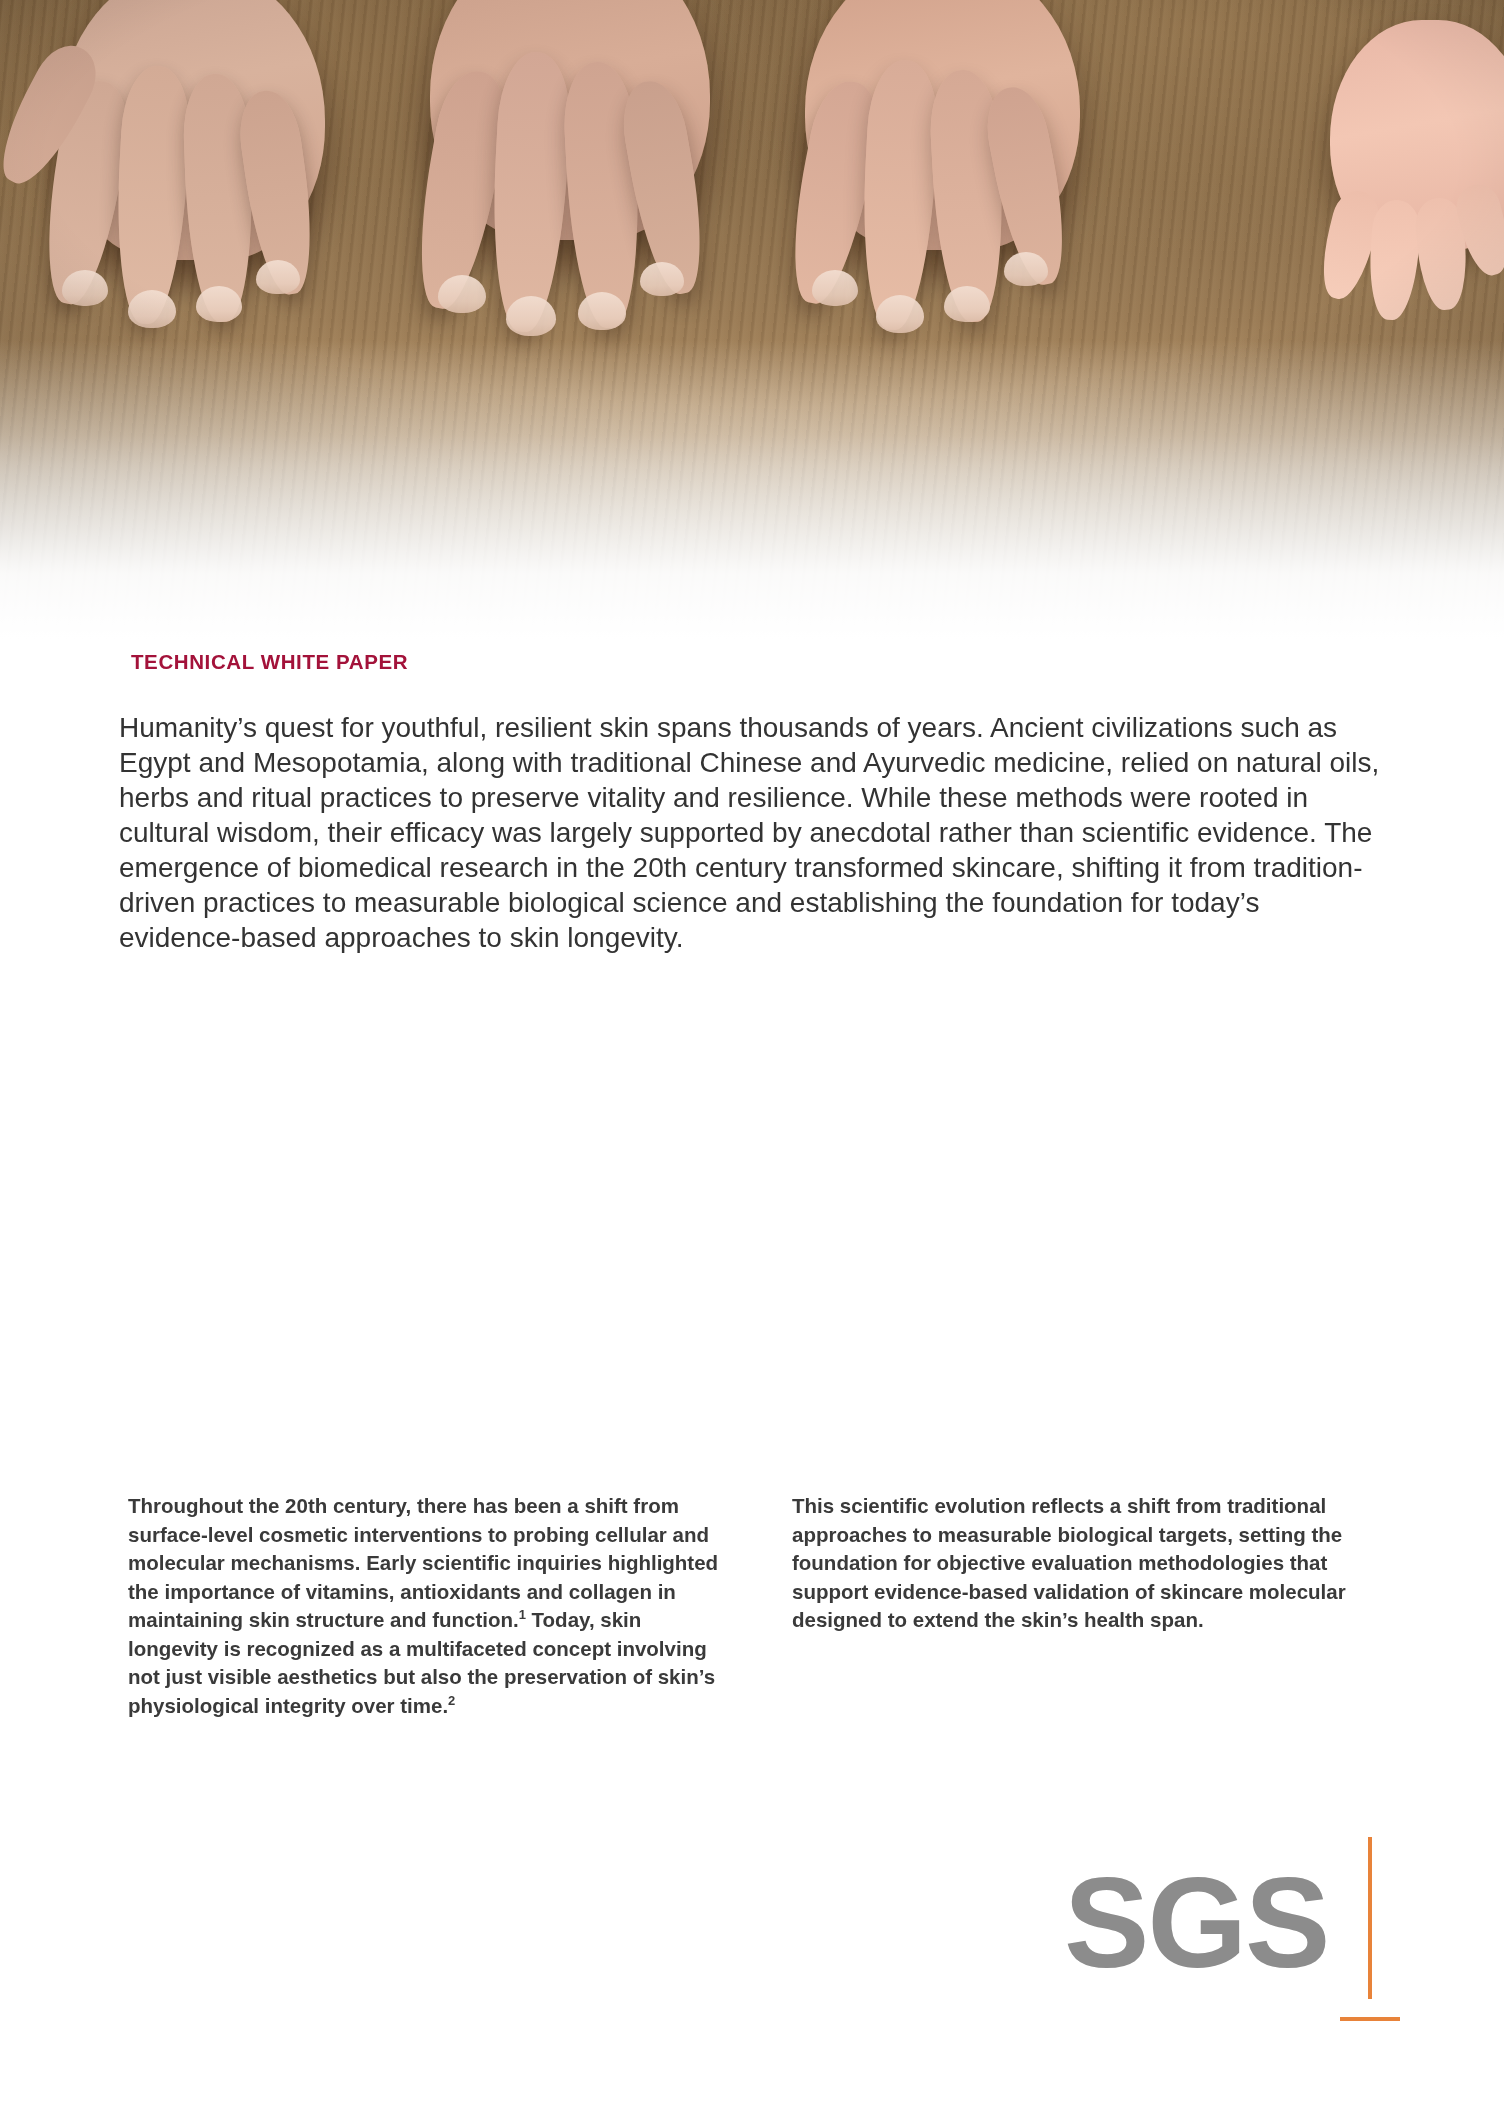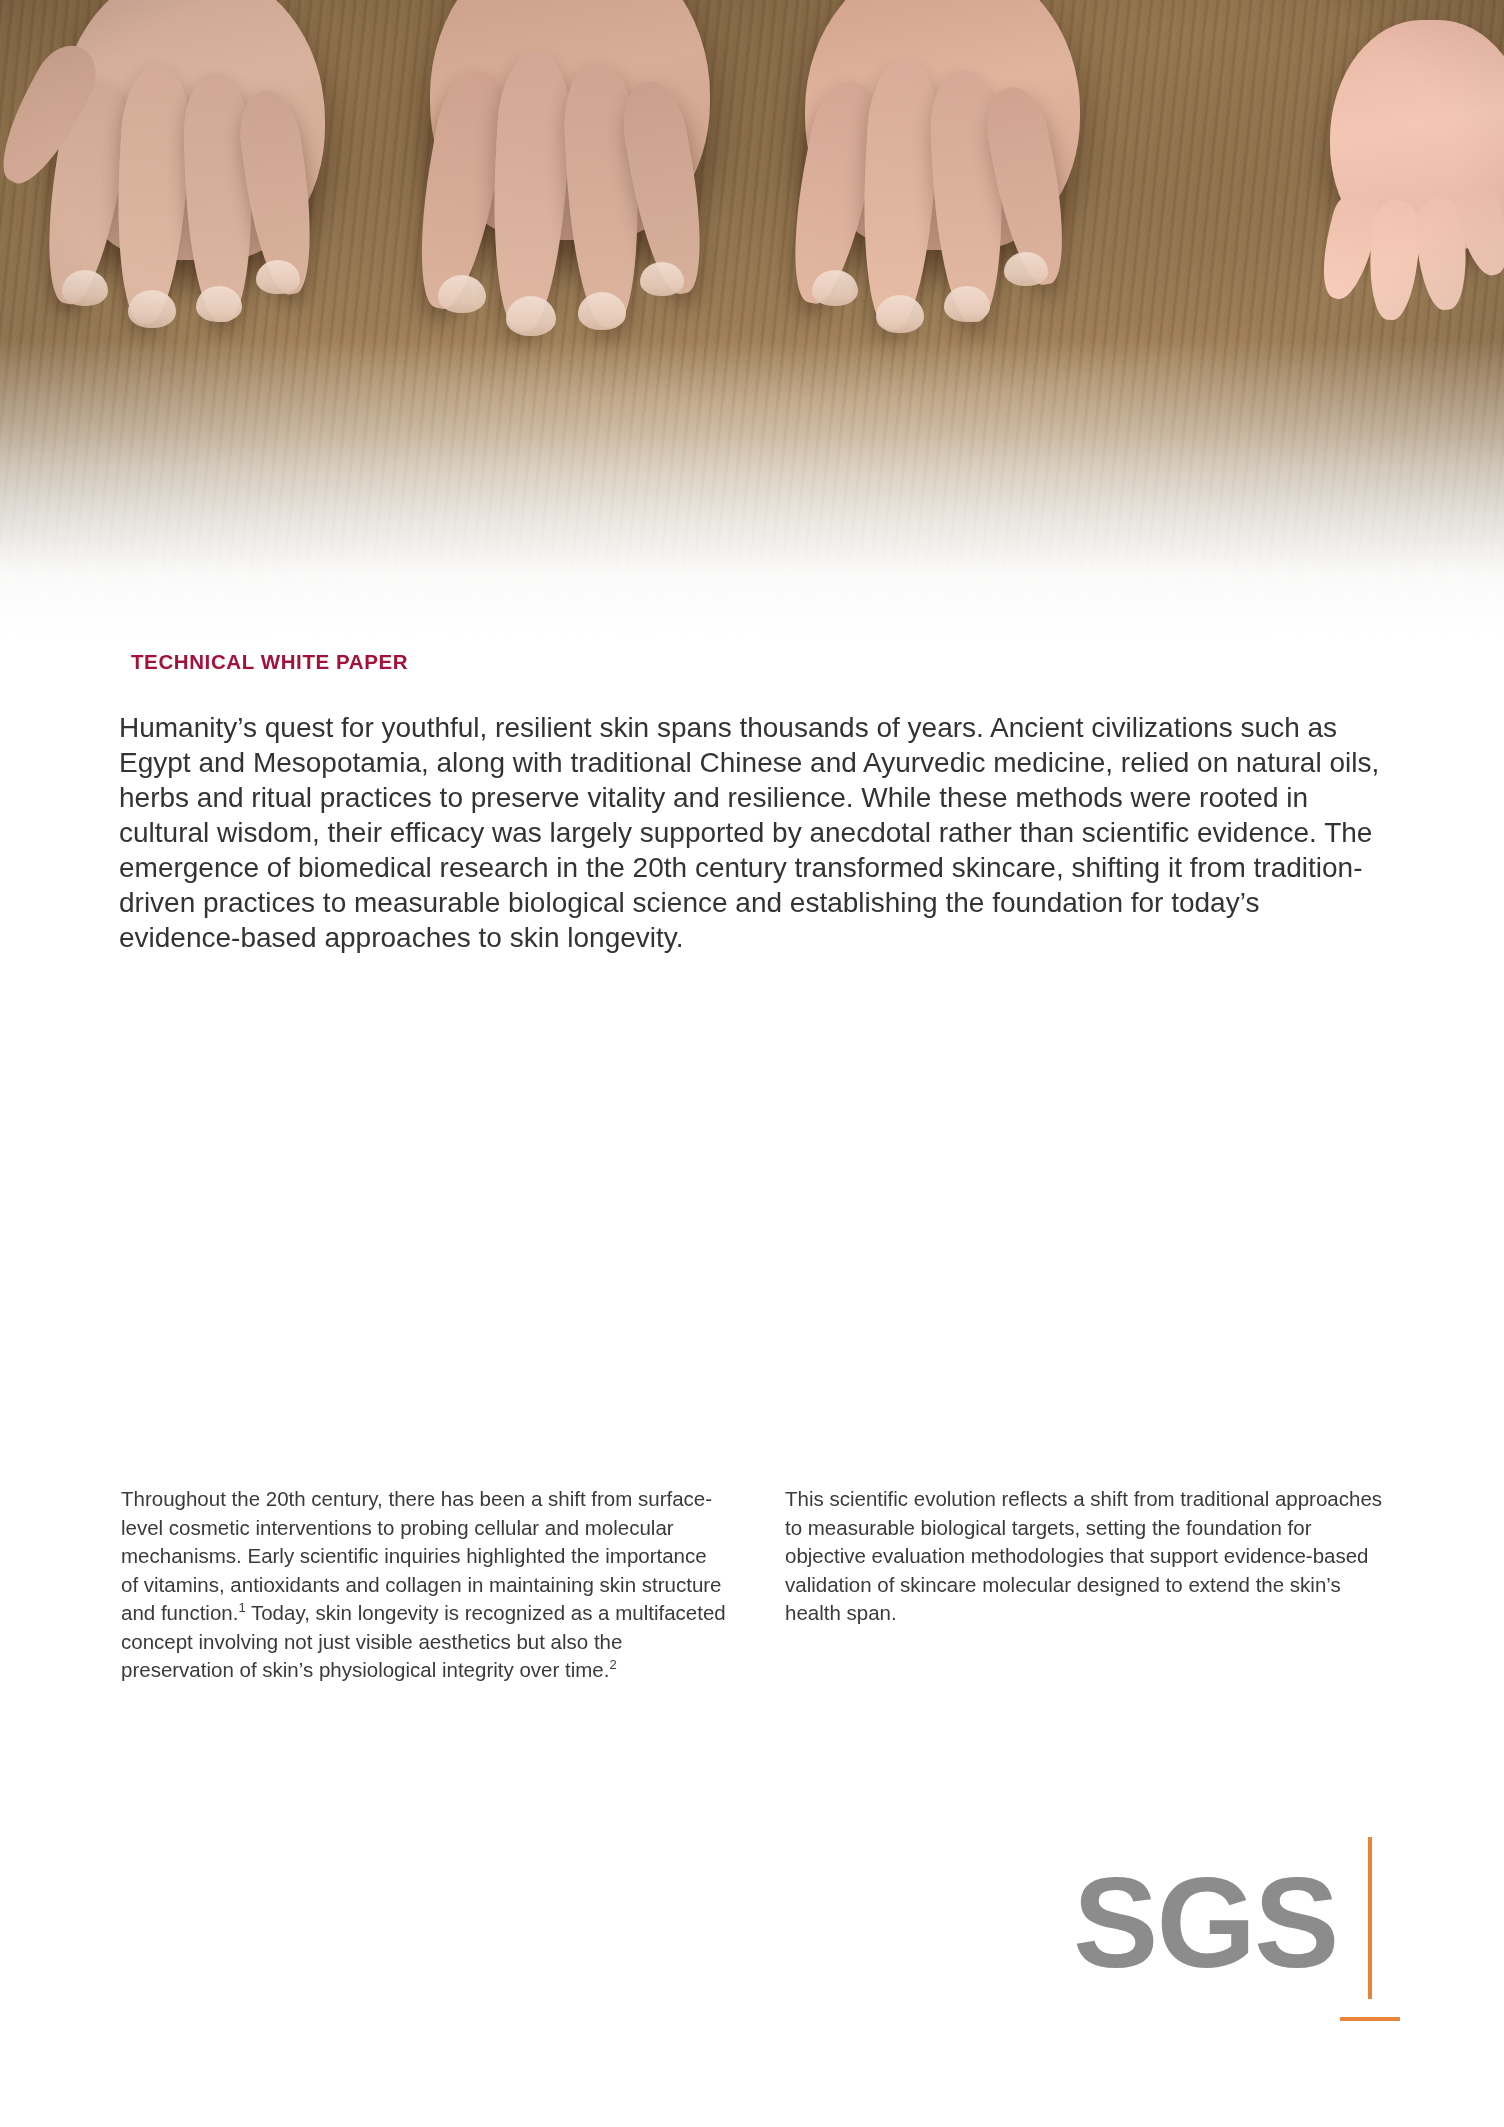--- a/index.html
+++ b/index.html
@@ -124,34 +124,34 @@
     width: 1274px;
     display: flex;
     gap: 54px;
   }
   .col {
     width: 610px;
     font-size: 20.5px;
     line-height: 28.5px;
     color: #3a3a3a;
   }
-  .col p { margin: 2px; }
+  .col p { margin: 9px; font-weight: bold; }
   sup { font-size: 13px; vertical-align: super; line-height: 0; }
 
   
   .logo {
     position: absolute;
     right: 118px;
     bottom: 118px;
     width: 322px;
     height: 150px;
   }
   .logo-word {
     position: absolute;
-    left: 9px;
+    left: 0;
     top: 0;
     font-size: 128px;
     font-weight: bold;
     color: #8c8c8c;
     letter-spacing: -2px;
     line-height: 128px;
     font-family: "Liberation Sans", sans-serif;
   }
   .logo-vline {
     position: absolute;

